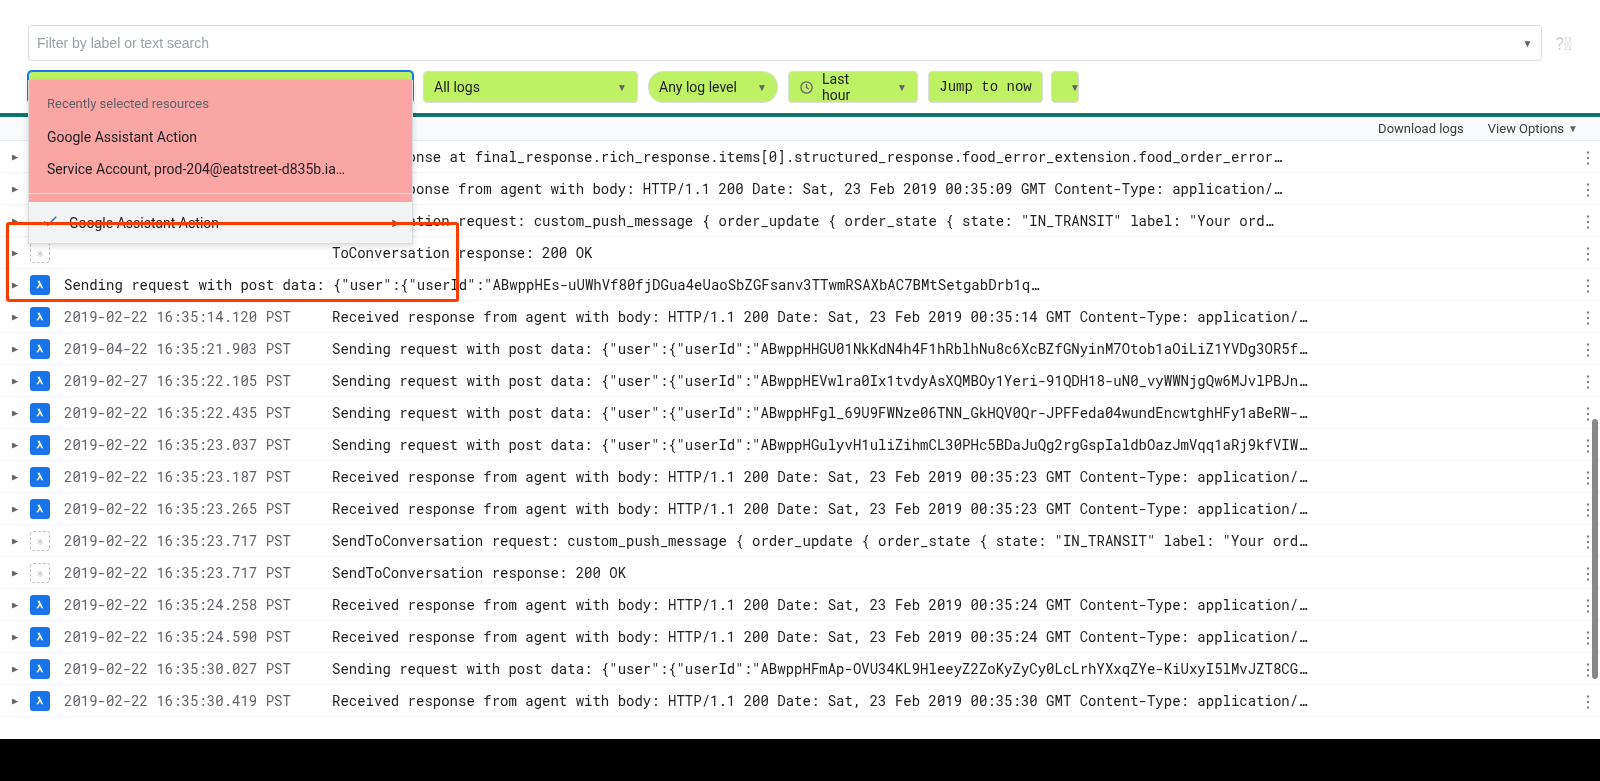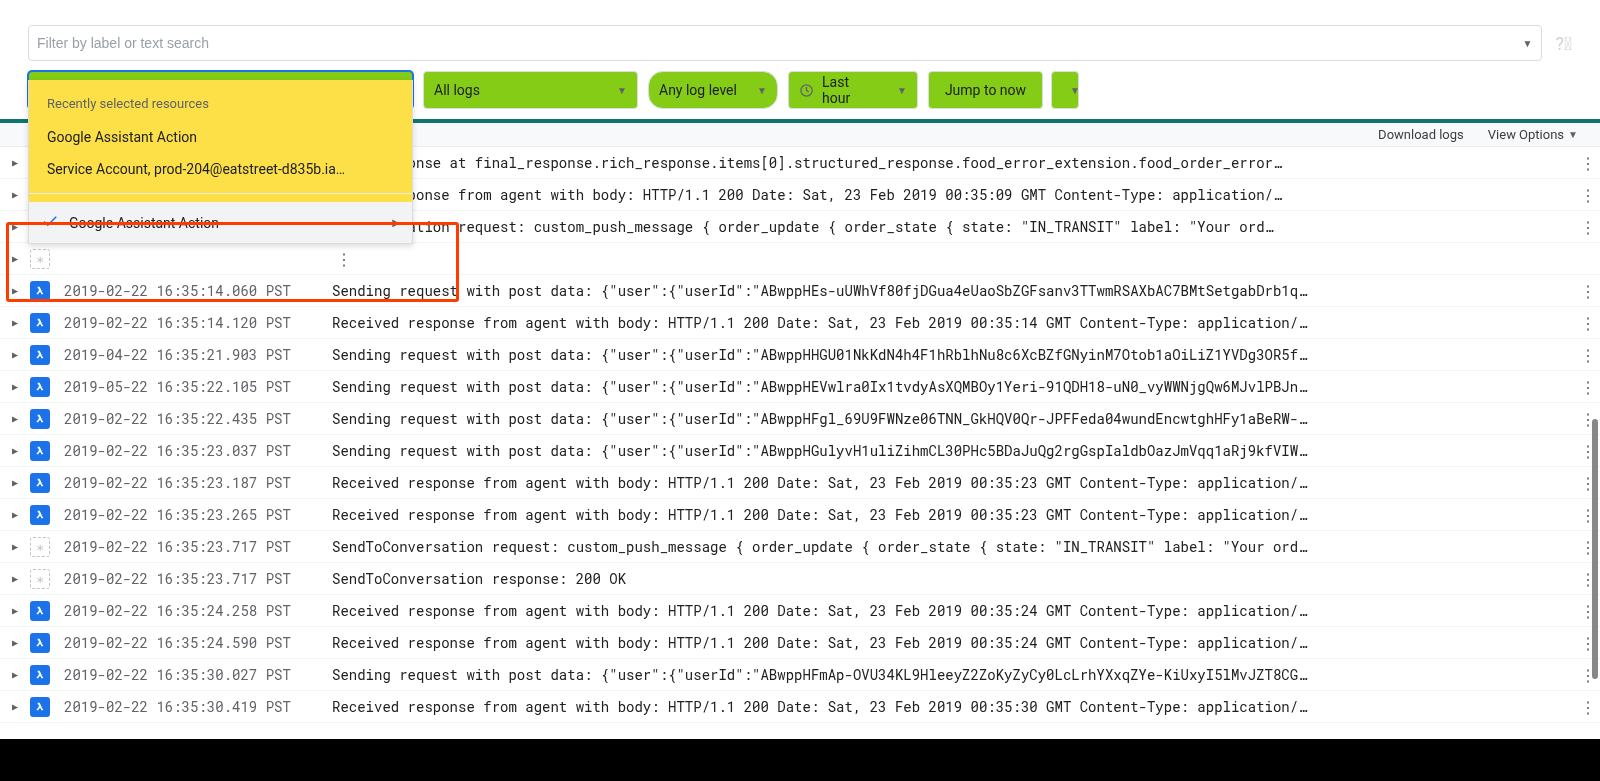--- a/index.html
+++ b/index.html
@@ -58,55 +58,55 @@
     .controls-row {
       padding: 0 28px 10px 28px;
       display: flex;
       align-items: center;
       gap: 10px;
       position: relative;
     }
     .ctrl-dropdown {
       border: 1px solid #dadce0;
       border-radius: 4px;
-      height: 38px;
+      height: 32px;
       display: flex;
       align-items: center;
       padding: 0 10px;
       font-size: 14px;
-      background: #84cc16;
+      background: #bef264;
       cursor: pointer;
       position: relative;
     }
     .ctrl-dropdown.active {
       border: 1px solid #1a73e8;
       box-shadow: 0 0 0 1px #1a73e8;
     }
     .ctrl-dropdown .caret {
       color: #5f6368;
       font-size: 10px;
       margin-left: 20px;
     }
     .ctrl-dropdown.resource { width: 385px; justify-content: space-between;}
     .ctrl-dropdown.logs { width: 215px; justify-content: space-between;}
     .ctrl-dropdown.level { width: 130px; justify-content: space-between; border-radius: 15px;}
     .ctrl-dropdown.time { width: 130px; justify-content: center; gap:8px;}
-    .ctrl-dropdown.jump { width: 115px; justify-content: center;}
+    .ctrl-dropdown.jump { width: 115px; justify-content: center; font-family: Liberation Mono, monospace;}
     .ctrl-dropdown.jumpcaret { width: 28px; justify-content:center; padding:0;}
     .group { display:flex; gap:8px;}
     .clock-icon { color:#5f6368; }
     .clock-icon svg { width:15px; height:15px; display:block;}
 
     
     .popup {
       position: absolute;
       top: 80px;
       left: 28px;
       width: 385px;
-      background: #fde047;
+      background: #fca5a5;
       border: 1px solid #dadce0;
       border-top: none;
       border-bottom: 1px solid #dadce0;
       box-shadow: 0 2px 6px rgba(0,0,0,0.15);
       z-index: 20;
     }
     .popup-header {
       color: #5f6368;
       font-size: 13px;
       padding: 16px 18px 10px;
@@ -354,30 +354,30 @@
       <div class="expand">▶</div>
       <div class="icon-box dot">∗</div>
       <div class="ts"></div>
       <div class="msg">ToConversation request: custom_push_message { order_update { order_state { state: "IN_TRANSIT" label: "Your ord…</div>
       <div class="more">⋮</div>
     </div>
     <div class="row">
       <div class="expand">▶</div>
       <div class="icon-box dot">∗</div>
       <div class="ts"></div>
-      <div class="more">⋮</div>
-    </div>
-    <div class="row">
-      <div class="expand">▶</div>
-      <div class="icon-box lambda">
-        <svg viewBox="0 0 24 24">
-          <path d="M5 4h5l8 16h-4l-3-6-4 6H3l6-9-4-7z"></path>
-        </svg>
-      </div>
-      <div class="ts">2019-02-22 16:35:14.060 PST</div>
+      <div class="msg">ToConversation response: 200 OK</div>
+      <div class="more">⋮</div>
+    </div>
+    <div class="row">
+      <div class="expand">▶</div>
+      <div class="icon-box lambda">
+        <svg viewBox="0 0 24 24">
+          <path d="M5 4h5l8 16h-4l-3-6-4 6H3l6-9-4-7z"></path>
+        </svg>
+      </div>
       <div class="msg">Sending request with post data: {"user":{"userId":"ABwppHEs-uUWhVf80fjDGua4eUaoSbZGFsanv3TTwmRSAXbAC7BMtSetgabDrb1q…</div>
       <div class="more">⋮</div>
     </div>
     <div class="row">
       <div class="expand">▶</div>
       <div class="icon-box lambda">
         <svg viewBox="0 0 24 24">
           <path d="M5 4h5l8 16h-4l-3-6-4 6H3l6-9-4-7z"></path>
         </svg>
       </div>
@@ -396,21 +396,21 @@
       <div class="msg">Sending request with post data: {"user":{"userId":"ABwppHHGU01NkKdN4h4F1hRblhNu8c6XcBZfGNyinM7Otob1aOiLiZ1YVDg3OR5f…</div>
       <div class="more">⋮</div>
     </div>
     <div class="row">
       <div class="expand">▶</div>
       <div class="icon-box lambda">
         <svg viewBox="0 0 24 24">
           <path d="M5 4h5l8 16h-4l-3-6-4 6H3l6-9-4-7z"></path>
         </svg>
       </div>
-      <div class="ts">2019-05-22 16:35:22.105 PST</div>
+      <div class="ts">2019-02-27 16:35:22.105 PST</div>
       <div class="msg">Sending request with post data: {"user":{"userId":"ABwppHEVwlra0Ix1tvdyAsXQMBOy1Yeri-91QDH18-uN0_vyWWNjgQw6MJvlPBJn…</div>
       <div class="more">⋮</div>
     </div>
     <div class="row">
       <div class="expand">▶</div>
       <div class="icon-box lambda">
         <svg viewBox="0 0 24 24">
           <path d="M5 4h5l8 16h-4l-3-6-4 6H3l6-9-4-7z"></path>
         </svg>
       </div>

